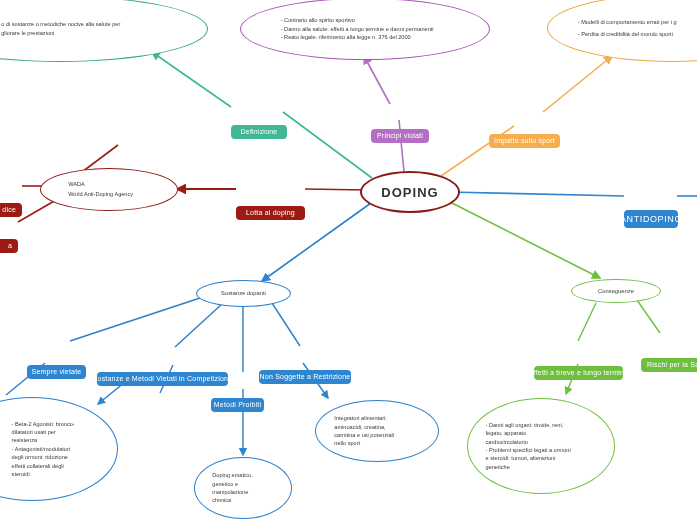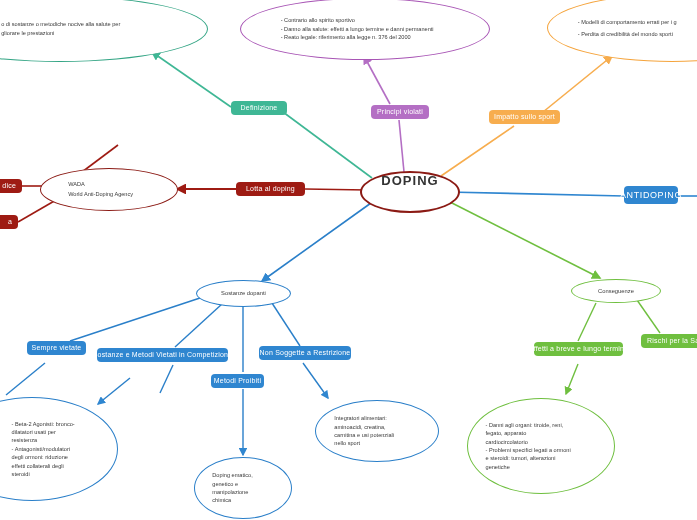--- a/index.html
+++ b/index.html
@@ -21,20 +21,21 @@
     display:flex;align-items:center;justify-content:center;
     text-align:center;
     border-radius:4px;
     color:#ffffff;
     font-size:7px;
     letter-spacing:.2px;
     line-height:1.15;
     padding:3px 6px;
     box-sizing:border-box;
     white-space:nowrap;
+    margin-top:24px;
   }
   .chip.big{font-size:9px;letter-spacing:.6px;padding:5px 9px;}
 
   
   .bubble{
     border-radius:50%;
     background:#ffffff;
     border:1.4px solid #000;
     box-sizing:border-box;
     display:flex;align-items:center;justify-content:center;
@@ -51,21 +52,21 @@
   .bubble .txt.center{text-align:center;}
   .bubble .txt.left{text-align:left;}
   .bubble .txt .ln{display:block;white-space:pre;}
   .bubble .txt .lnw{display:block;}
 
   
   #root-doping{
     border:2px solid #8b1a14;
     border-radius:50%;
     background:#ffffff;
-    display:flex;align-items:flex-start;justify-content:center;
+    display:flex;align-items:center;justify-content:center;
   }
   #root-doping .rlabel{
     font-size:13px;font-weight:bold;color:#333333;letter-spacing:1px;
   }
 
   .teal{border-color:#34a585;}
   .purple{border-color:#a855b5;}
   .orangeB{border-color:#f5a43c;}
   .darkred{border-color:#8b1a14;}
   .blue{border-color:#2a7fc9;}

